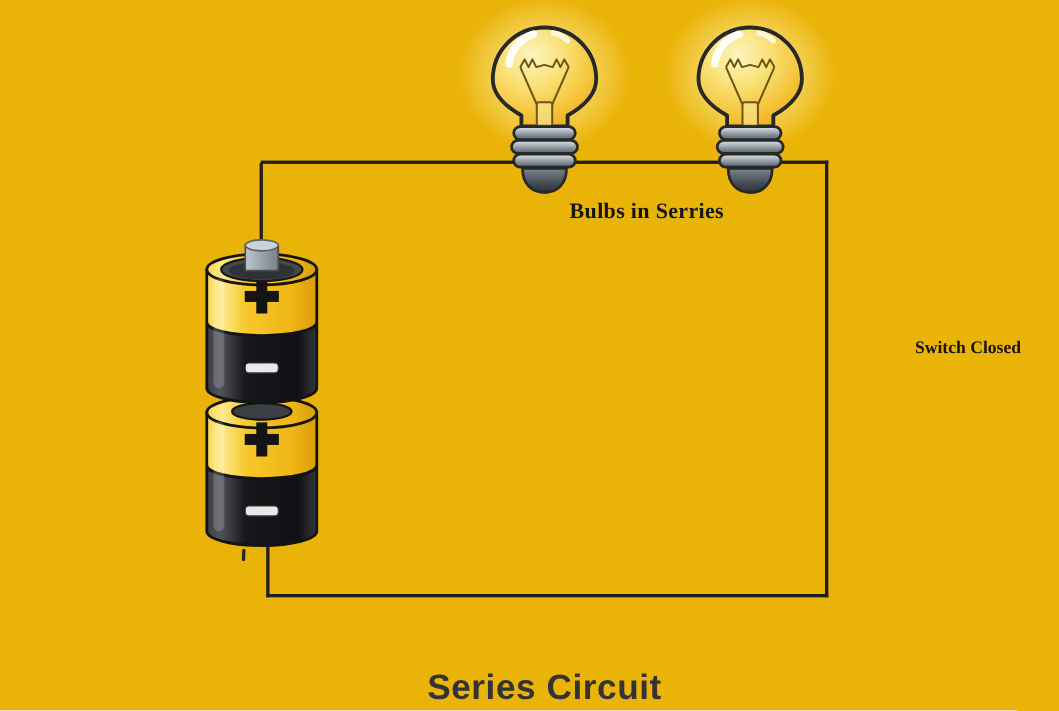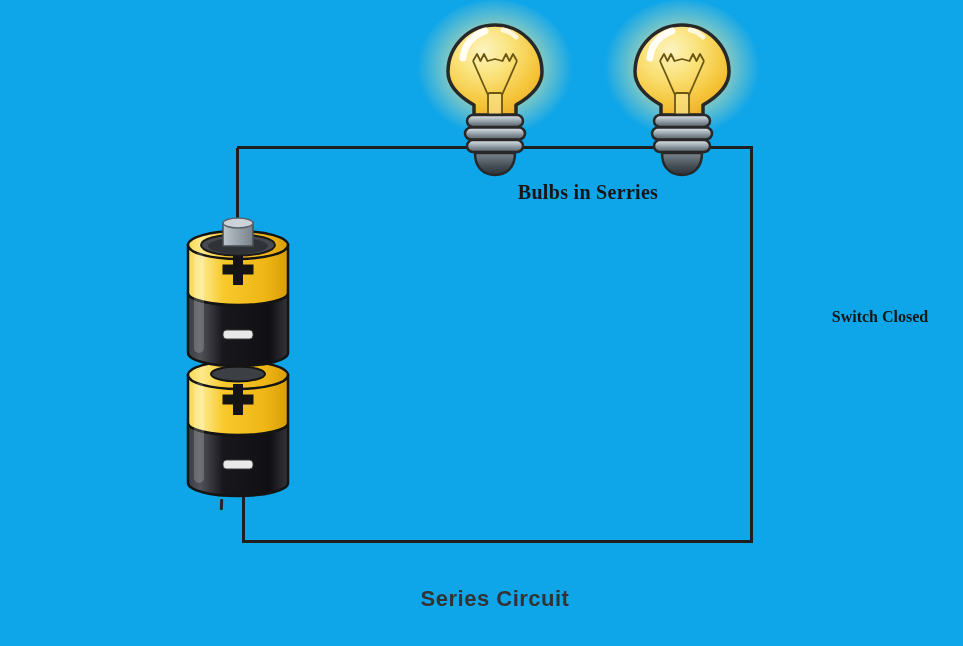--- a/index.html
+++ b/index.html
@@ -5,21 +5,21 @@
   html, body {
     margin: 0;
     padding: 0;
     background: #ffffff;
     font-family: "Liberation Sans", sans-serif;
   }
   .stage {
     position: relative;
     width: 963px;
     height: 646px;
-    background: #0ea5e9;
+    background: #eab308;
     overflow: hidden;
   }
   
   .wire {
     position: absolute;
     background: #1f1f1f;
     z-index: 1;
   }
   #wire-top        { left: 237px; top: 146px; width: 516px; height: 3px; }
   #wire-right      { left: 750px; top: 146px; width: 3px;  height: 397px; }
@@ -79,22 +79,22 @@
     left: 780px; top: 308px; width: 200px;
     font-size: 16px;
   }
   #cells-label {
     left: 0px; top: 335px; width: 150px;
     font-size: 24px;
     line-height: 29px;
     white-space: normal;
   }
   #diagram-title {
-    left: 315px; top: 586px; width: 360px;
-    font-size: 22px;
+    left: 315px; top: 606px; width: 360px;
+    font-size: 32px;
     letter-spacing: 0.5px;
   }
 </style>
 </head>
 <body>
 
 <div class="stage">
 
   <svg aria-hidden="true" style="position:absolute;width:0;height:0" xmlns="http://www.w3.org/2000/svg" xmlns:xlink="http://www.w3.org/1999/xlink">
     <defs>

